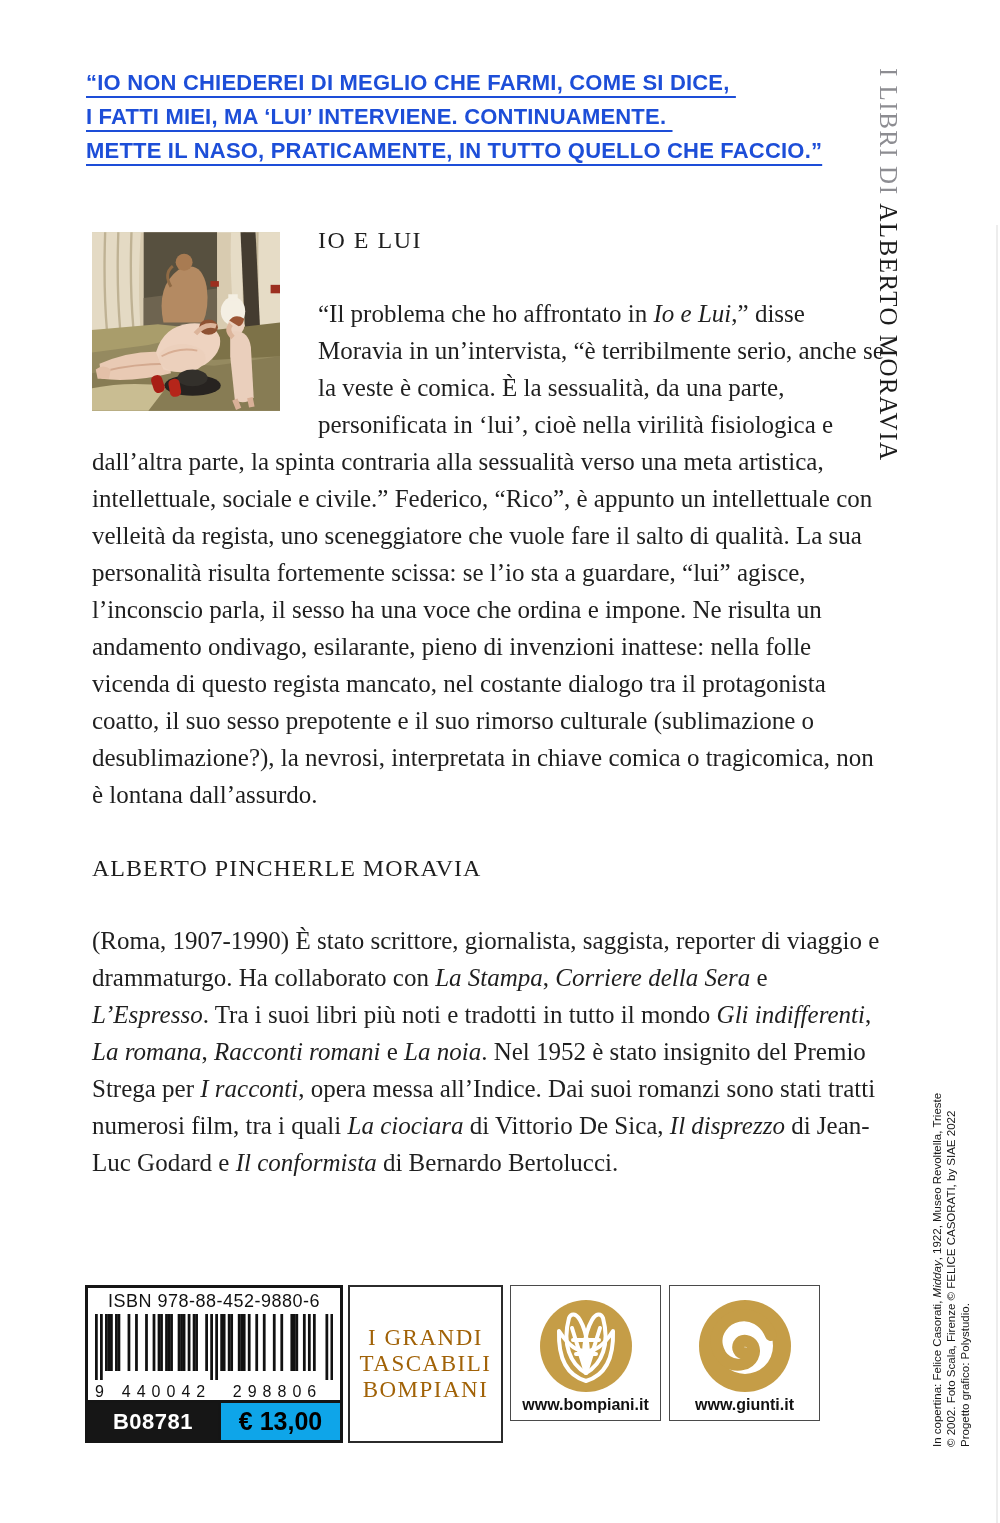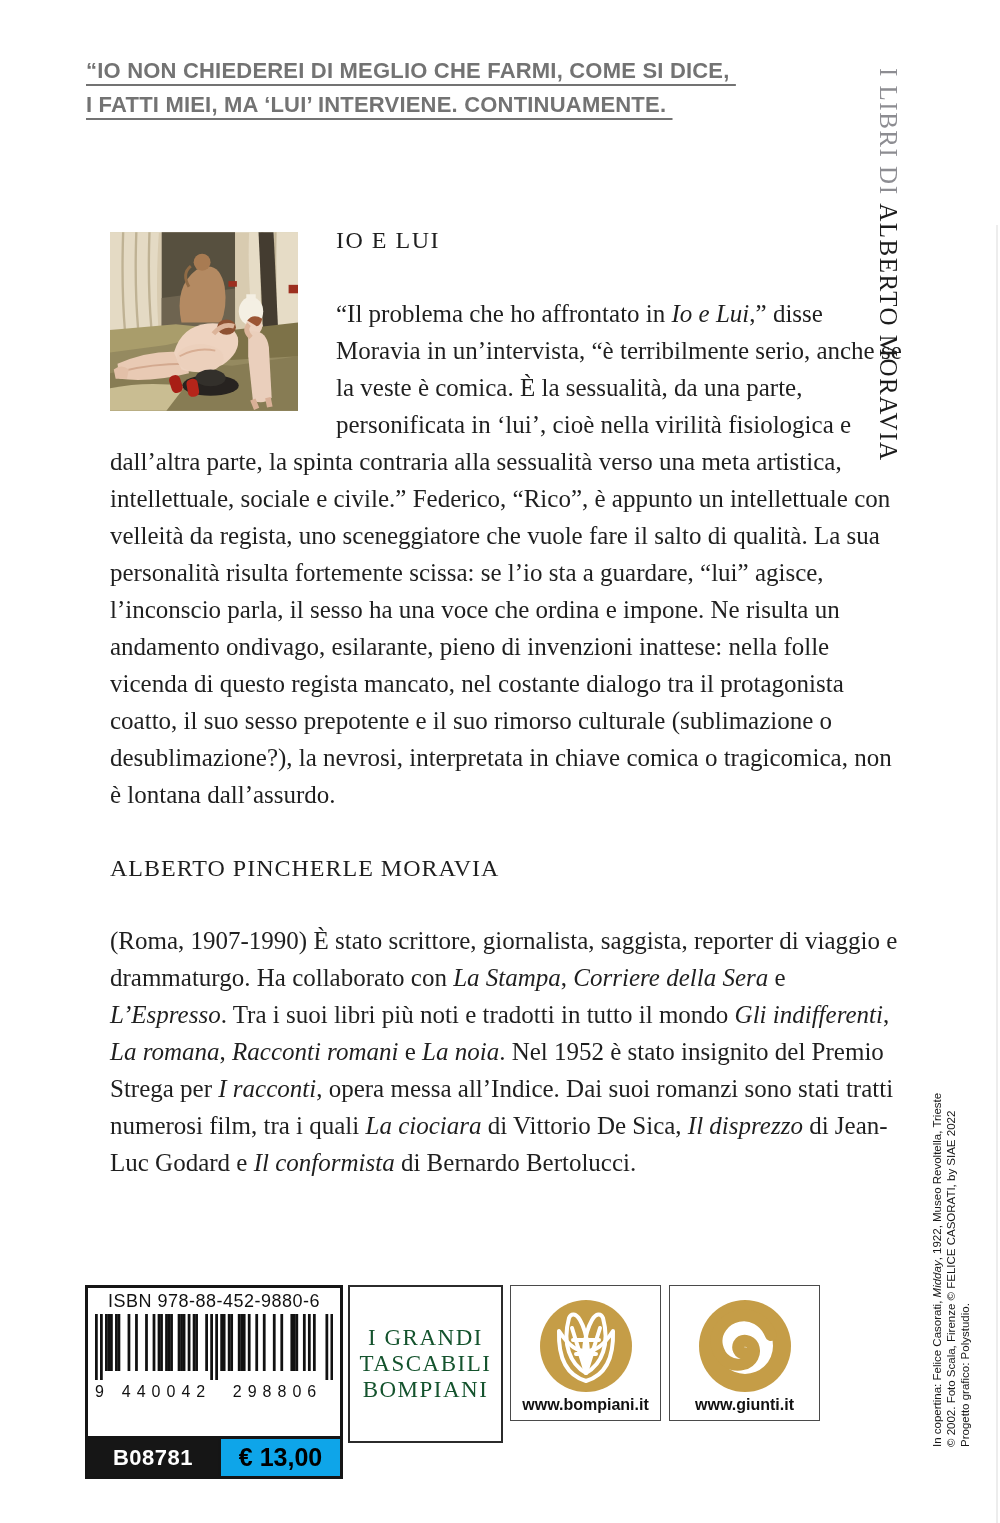--- a/index.html
+++ b/index.html
@@ -4,89 +4,90 @@
 <style>
   * { margin:0; padding:0; box-sizing:border-box; }
   html,body { background:#f4f4f4; }
   .page {
     position:relative; width:1000px; height:1523px; margin:0 auto;
     background:#ffffff; overflow:hidden;
     font-family:"Liberation Serif", serif; color:#1f1f1f;
   }
 
   
-  .quote { position:absolute; left:86px; top:54px; width:800px;
+  .quote { position:absolute; left:86px; top:66px; width:800px;
     font-family:"Liberation Sans", sans-serif; font-weight:bold;
-    font-size:22px; line-height:34px; color:#737373; letter-spacing:.2px; }
+    font-size:22px; line-height:34px; color:#1d4ed8; letter-spacing:.2px; }
   .quote-line { text-decoration:underline; text-decoration-thickness:2px; text-underline-offset:6px; white-space:pre; }
 
   
   .spine { position:absolute; left:874px; top:68px; height:1000px;
     writing-mode:vertical-rl; font-size:25px; letter-spacing:1.5px;
     font-family:"Liberation Serif", serif; }
   .spine .gray { color:#8d8d92; }
   .spine .black { color:#1c1c1c; }
 
   .edge-line { position:absolute; left:996px; top:225px; width:2px; height:1298px; background:#ededed; }
 
   
-  .content { position:absolute; left:110px; top:222px; width:792px; }
+  .content { position:absolute; left:92px; top:222px; width:792px; }
   .cover-art { float:left; width:188px; height:187px; margin:6px 38px 10px 0; }
   .cover-art svg { display:block; width:100%; height:100%; }
   .desc-title { font-size:24px; font-weight:normal; letter-spacing:1.5px; line-height:37px; }
   .body-text { font-size:25px; line-height:37px; font-weight:normal;margin-top:36px; }
   .body-text .it { font-style:italic; }
   .bio-title { clear:both; font-size:24px; font-weight:normal; letter-spacing:1px; line-height:36px; margin-top:37px; }
 
   
   .credits { position:absolute; left:930px; top:1447px; width:360px;
     transform:rotate(-90deg); transform-origin:0 0;
     font-family:"Liberation Sans", sans-serif; font-size:11.5px; line-height:14px;
     color:#161616; }
   .credits .line { white-space:nowrap; }
   .credits .it { font-style:italic; }
 
   
   .fbox { position:absolute; top:1285px; background:#fff; }
-  .box-barcode { left:85px; width:258px; height:194px; border:3px solid #151515; }
+  .box-barcode { left:85px; width:258px; height:158px; border:3px solid #151515; }
   .isbn-label { text-align:center; font-family:"Liberation Sans", sans-serif;
     font-size:18px; letter-spacing:.5px; color:#111; margin-top:3px; }
   .bars-wrap { width:238px; margin:2px auto 0 auto; }
   .digits-row { display:flex; width:238px; margin:0 auto; font-family:"Liberation Sans", sans-serif;
     font-size:16px; color:#111; height:19px; line-height:16px; }
   .digit-first { width:16px; }
   .digit-group { flex:1; text-align:center; letter-spacing:6px; }
   .price-row { position:absolute; bottom:0; left:0; right:0; height:40px; display:flex;
     border-top:3px solid #151515; font-family:"Liberation Sans", sans-serif; font-weight:bold;justify-content:flex-end; }
   .code-cell { width:130px; background:#161616; color:#fff; font-size:22px;
     display:flex; align-items:center; justify-content:center; letter-spacing:.5px; }
   .price-cell { flex:1; background:#0ea5e9; color:#000; font-size:25px;
     display:flex; align-items:center; justify-content:center; border-left:3px solid #151515; }
 
   .box-series { left:348px; width:155px; height:158px; border:2px solid #2b2b2b;
     display:flex; align-items:center; justify-content:center; }
   .series-lines { text-align:center; font-size:23px; line-height:26px;
-    letter-spacing:1.5px; color:#14532d; }
+    letter-spacing:1.5px; color:#a16207; }
 
   .box-logo { width:151px; height:136px; border:1.5px solid #4a4a4a;
     display:flex; flex-direction:column; align-items:center; }
   .box-bompiani { left:510px; }
   .box-giunti { left:669px; }
   .logo-circle { width:100px; height:100px; margin-top:10px; }
   .logo-url { margin-top:auto; margin-bottom:9px; font-family:"Liberation Sans", sans-serif;
     font-weight:bold; font-size:16px; color:#111; }
 </style>
 </head>
 <body>
 
 <div class="page">
 
   <div class="quote">
     <div class="quote-line">“IO NON CHIEDEREI DI MEGLIO CHE FARMI, COME SI DICE, </div>
     <div class="quote-line">I FATTI MIEI, MA ‘LUI’ INTERVIENE. CONTINUAMENTE. </div>
+    <div class="quote-line">METTE IL NASO, PRATICAMENTE, IN TUTTO QUELLO CHE FACCIO.”</div>
   </div>
 
   <div class="spine">
     <span class="gray">I LIBRI DI </span><span class="black">ALBERTO MORAVIA</span>
   </div>
 
   <div class="edge-line"></div>
 
   <div class="content">
 

